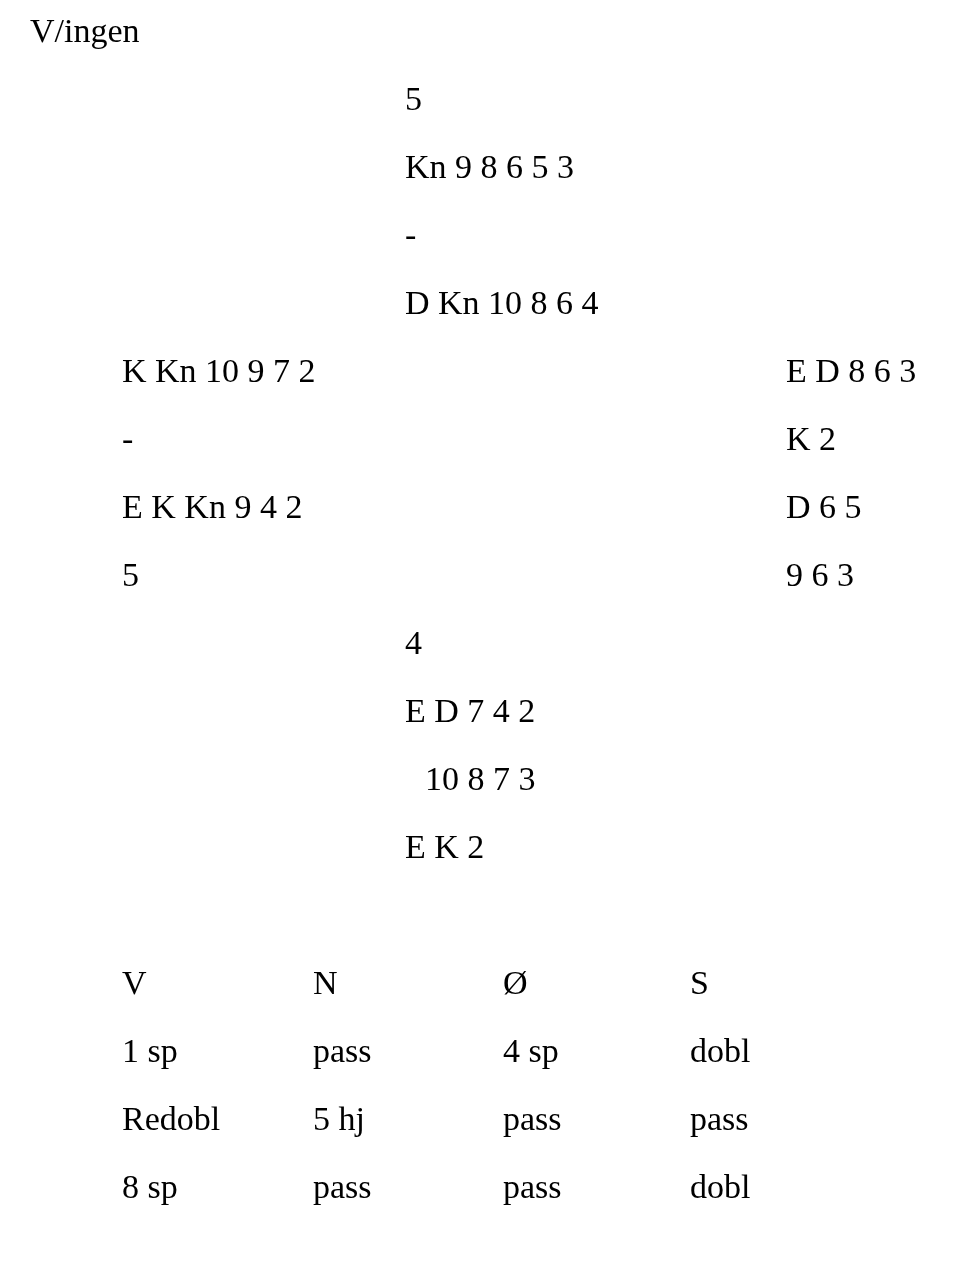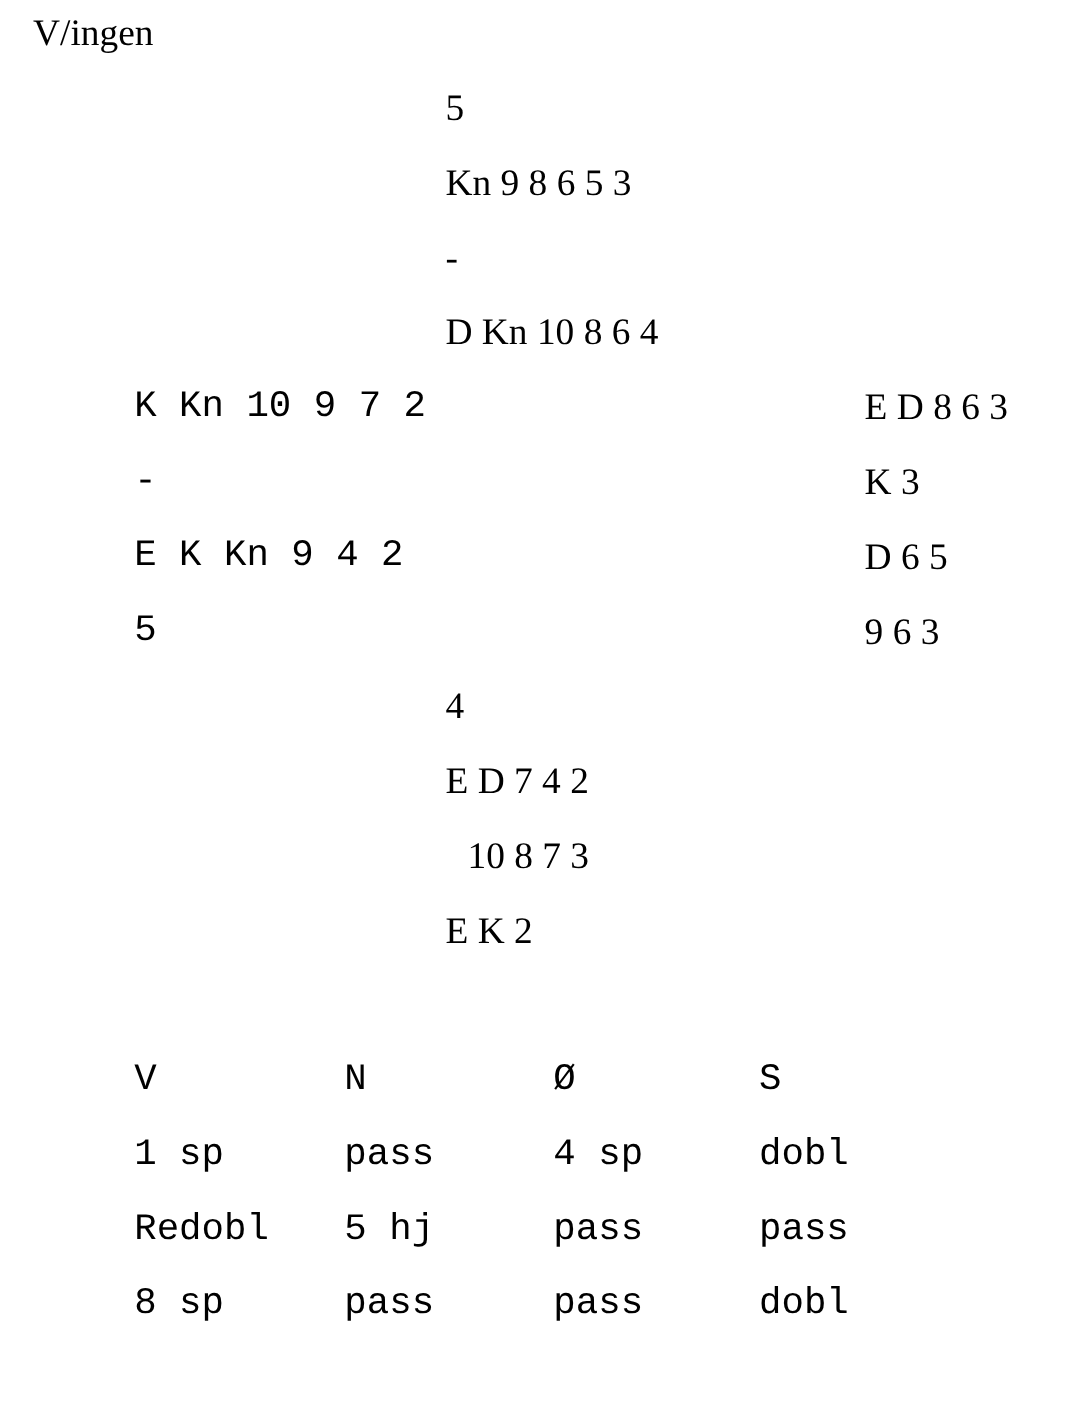--- a/index.html
+++ b/index.html
@@ -17,21 +17,21 @@
     font-size: 34px;
     line-height: 1.15;
     overflow: hidden;
   }
   .line {
     position: absolute;
     white-space: pre;
   }
   
   .col-edge  { left: 30px;  }
-  .col-west  { left: 122px; font-family: Liberation Mono, monospace; }
+  .col-west  { left: 122px; }
   .col-mid   { left: 405px; }
   .col-east  { left: 786px; }
   
   .r1  { top: 11px;   }
   .r2  { top: 79px;   }
   .r3  { top: 147px;  }
   .r4  { top: 215px;  }
   .r5  { top: 283px;  }
   .r6  { top: 351px;  }
   .r7  { top: 419px;  }
@@ -71,21 +71,21 @@
 
   <div>
     <div class="line col-west r6">K Kn 10 9 7 2</div>
     <div class="line col-west r7">-</div>
     <div class="line col-west r8">E K Kn 9 4 2</div>
     <div class="line col-west r9">5</div>
   </div>
 
   <div>
     <div class="line col-east r6">E D 8 6 3</div>
-    <div class="line col-east r7">K 3</div>
+    <div class="line col-east r7">K 2</div>
     <div class="line col-east r8">D 6 5</div>
     <div class="line col-east r9">9 6 3</div>
   </div>
 
   <div>
     <div class="line col-mid r10">4</div>
     <div class="line col-mid r11">E D 7 4 2</div>
     <div class="line col-mid r12">10 8 7 3</div>
     <div class="line col-mid r13">E K 2</div>
   </div>

